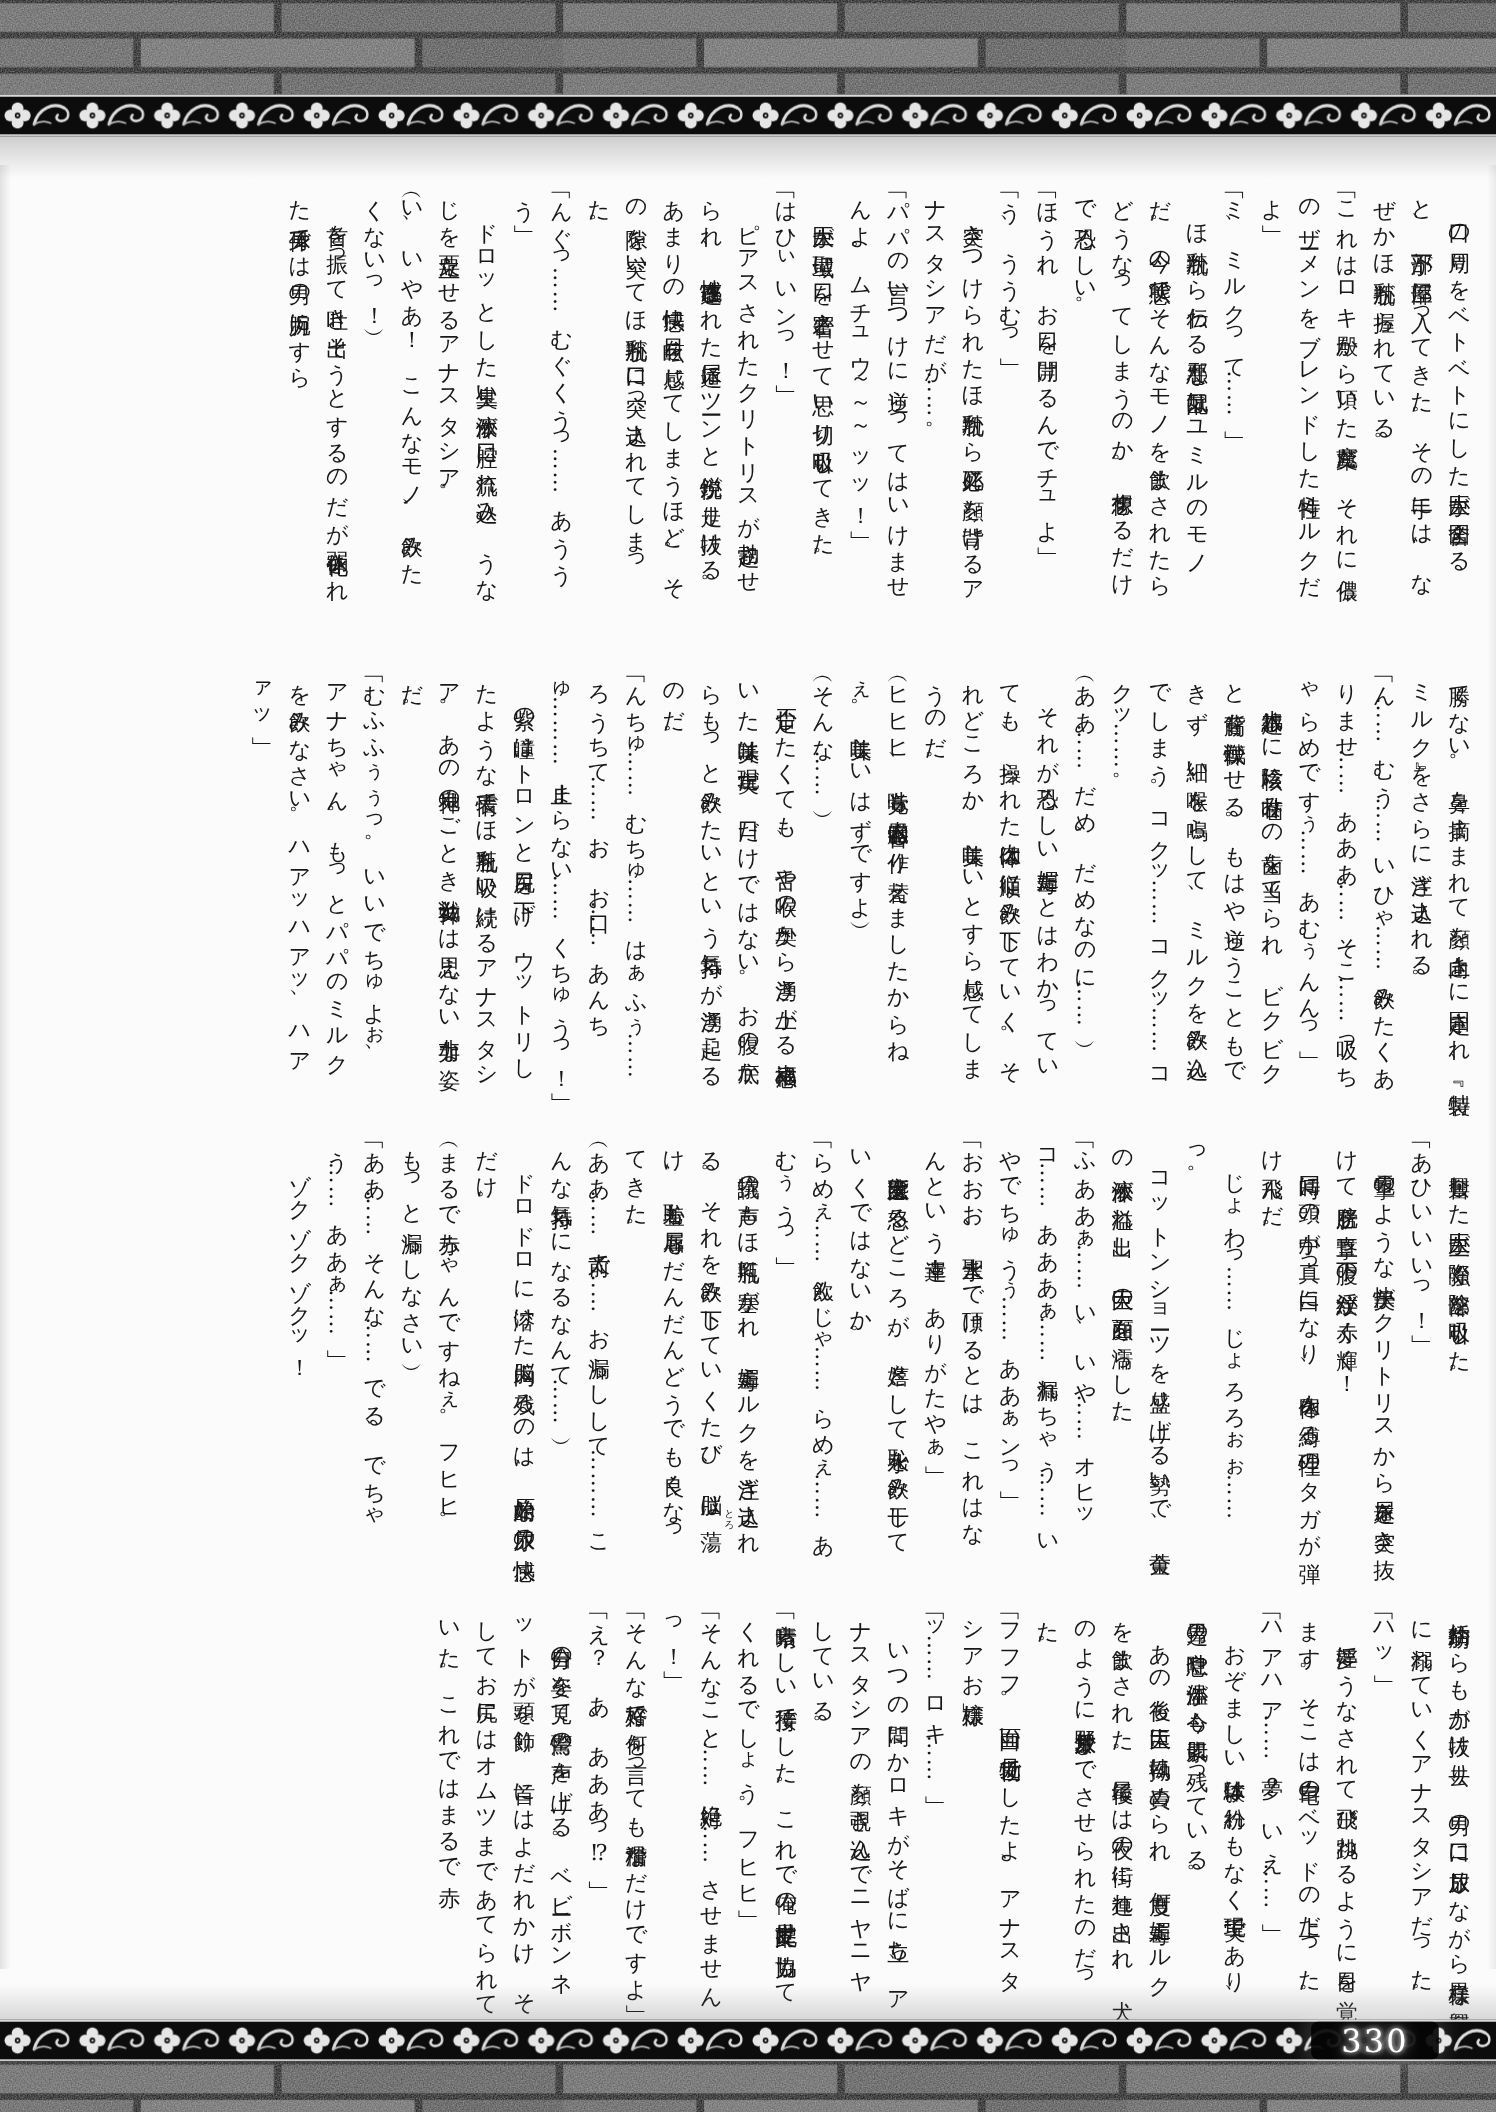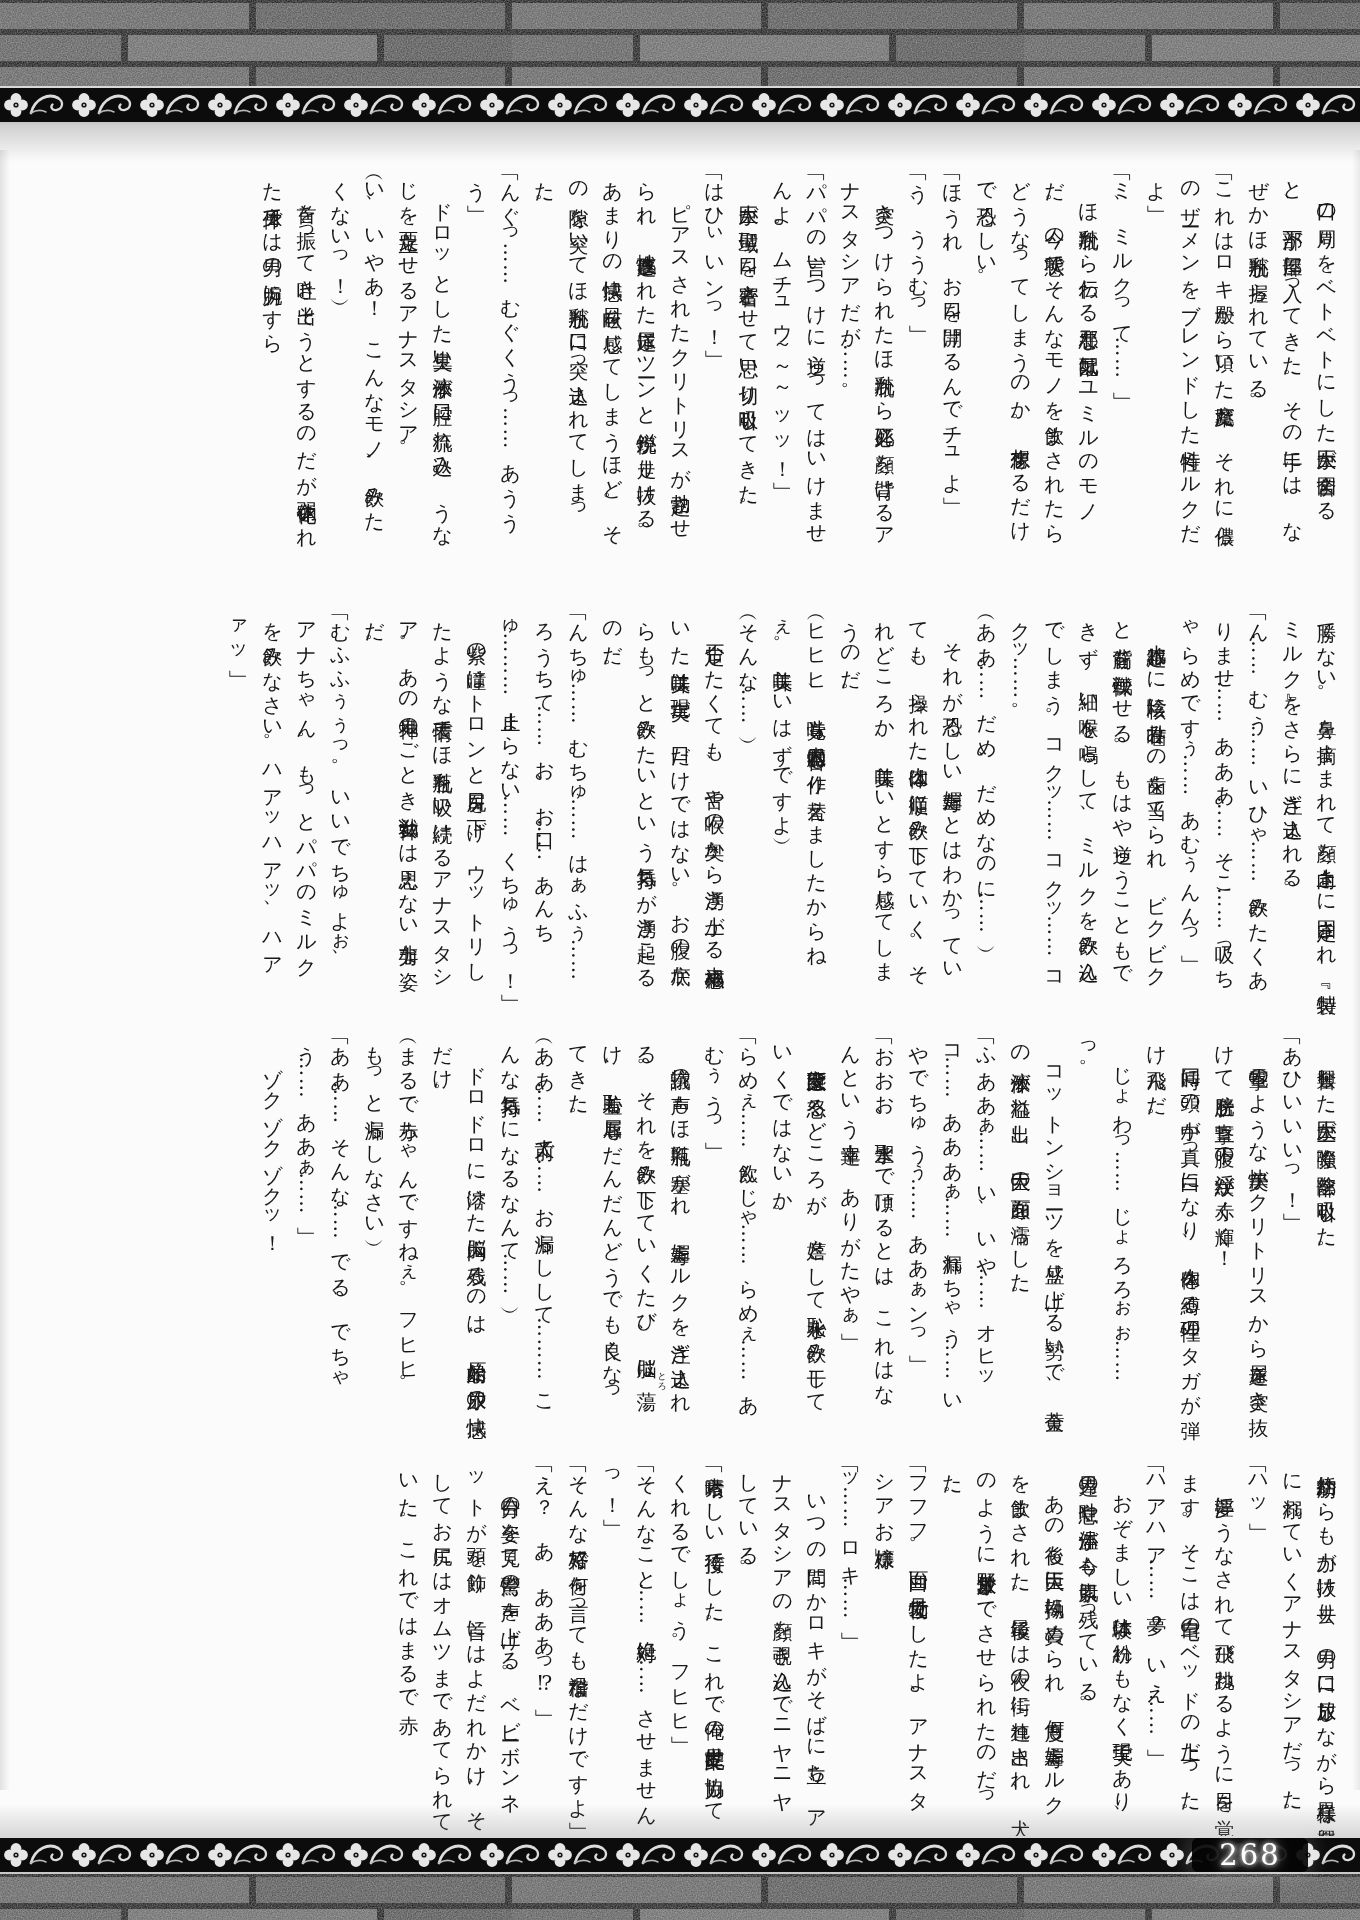--- a/index.html
+++ b/index.html
@@ -171,21 +171,21 @@
 
   <div class="fade-bottom"></div>
 
   <div class="orn bottom">
     <svg width="1360" height="34">
       <rect width="1360" height="34" fill="url(#flopat)"></rect>
     </svg>
   </div>
 
   <div class="page-number-plate">
-    <span>268</span>
+    <span>330</span>
   </div>
 
   <div class="brick bottom">
     <svg width="1360" height="46">
       <rect width="1360" height="46" fill="url(#brickpat)"></rect>
       <rect width="1360" height="46" filter="url(#grain)"></rect>
     </svg>
   </div>
 
 </div>

